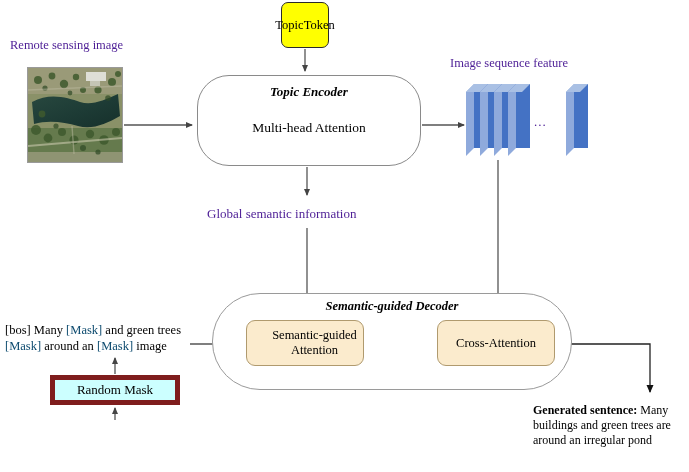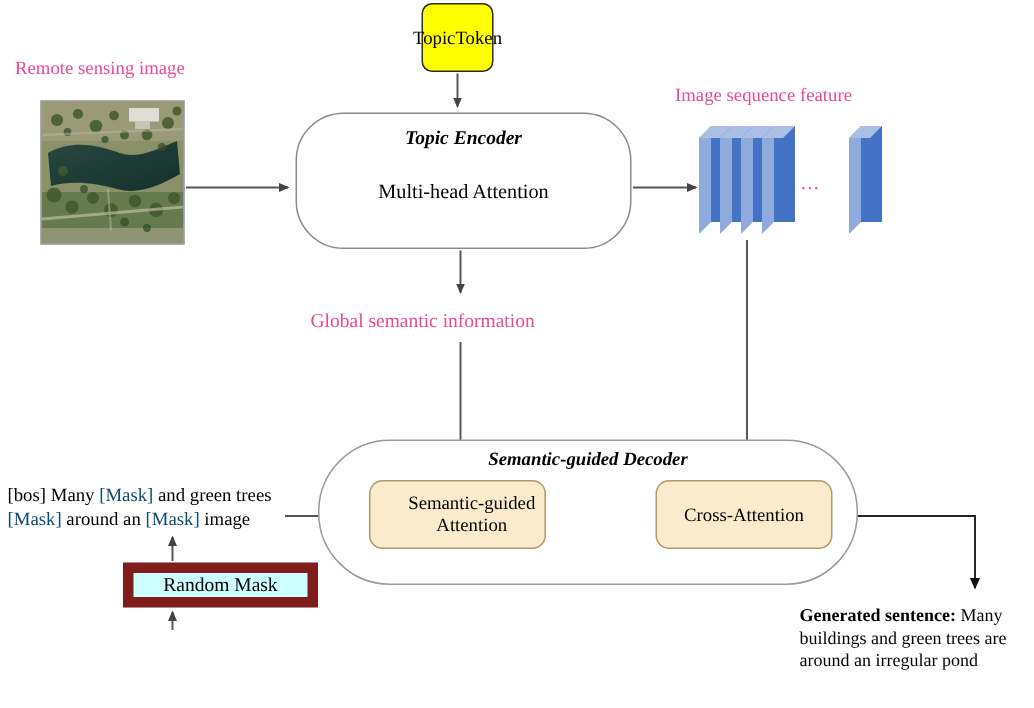--- a/index.html
+++ b/index.html
@@ -14,21 +14,21 @@
     background: #ffffff;
     font-family: "Liberation Serif", "DejaVu Serif", serif;
     color: #000000;
     overflow: hidden;
   }
   .lbl {
     position: absolute;
     font-size: 12.5px;
     line-height: 15px;
     white-space: pre;
-    color: #ec4899;
+    color: #4c1d95;
   }
   
   #topic-token {
     position: absolute;
     left: 281px; top: 2px;
     width: 48px; height: 46px;
     background: #FFFF00;
     border: 1px solid #2b2b2b;
     border-radius: 7px;
     display: flex;
@@ -96,27 +96,26 @@
     text-align: center;
   }
   #sem-attn { left: 246px; top: 320px; width: 118px; height: 46px; padding-left: 19px; }
   #cross-attn { left: 437px; top: 320px; width: 118px; height: 46px; }
   
   #random-mask {
     position: absolute;
     left: 50px; top: 375px;
     width: 130px; height: 30px;
     background: #CCFFFF;
-    border: 7px solid #7f1d1d;
+    border: 5px solid #7f1d1d;
     display: flex;
     align-items: center;
     justify-content: center;
     font-size: 13px;
     box-sizing: border-box;
-    margin-left: 32px;
   }
   
   #rs-image {
     position: absolute;
     left: 27px; top: 67px;
     width: 96px; height: 96px;
     border: 1px solid #9a9a9a;
     box-sizing: border-box;
     overflow: hidden;
     background: #7d8a62;

